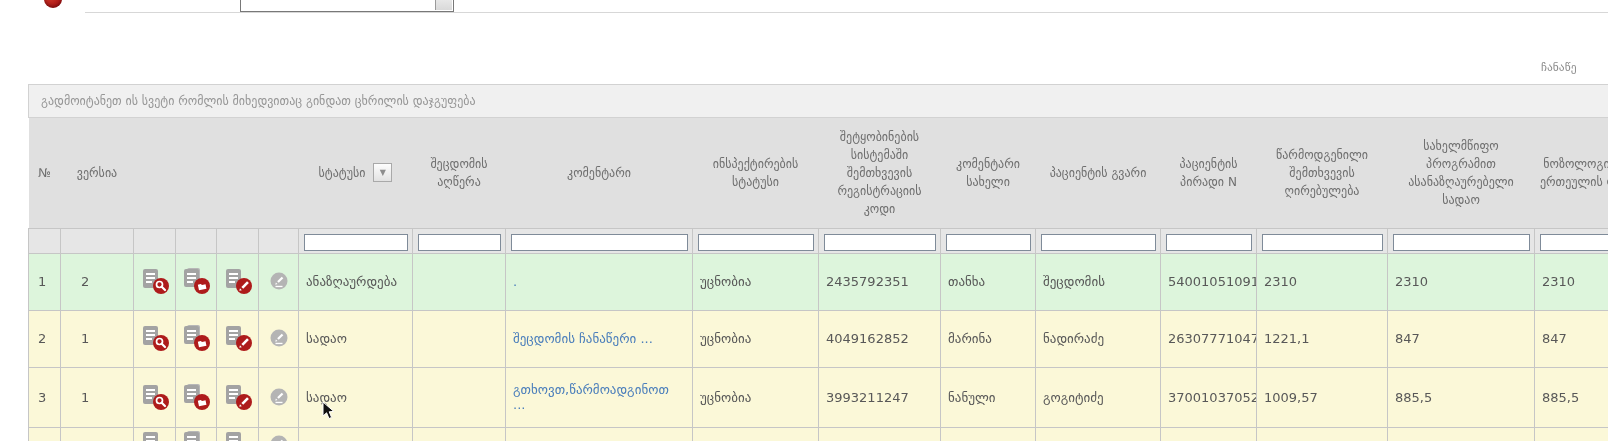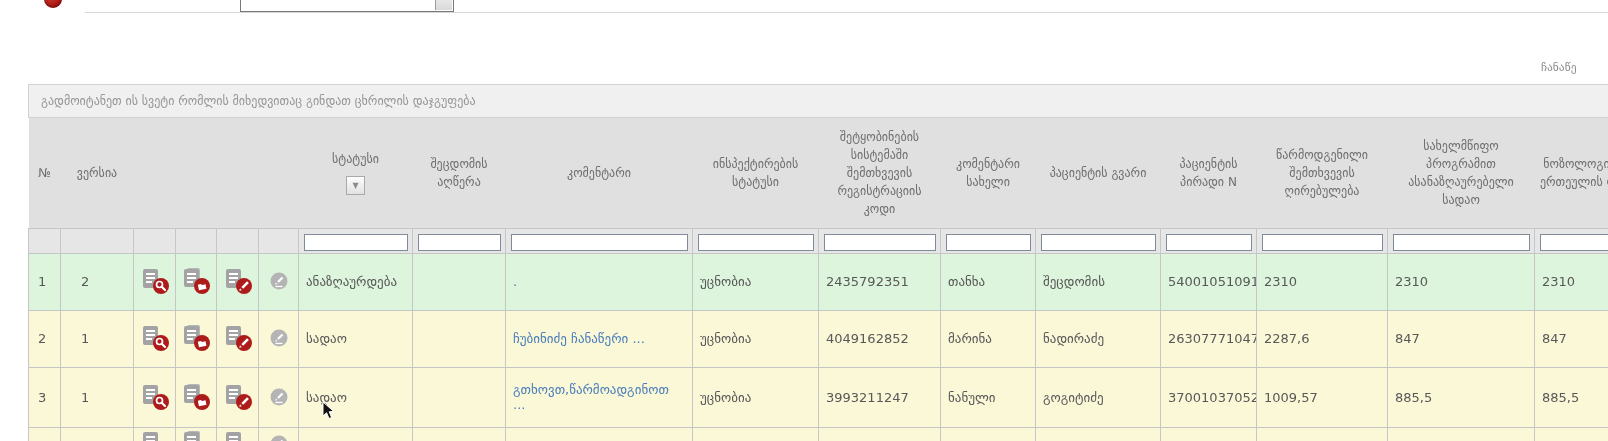--- a/index.html
+++ b/index.html
@@ -55,21 +55,21 @@
   tr.row-green td{background:#ddf5dc;}
   tr.row-yellow td{background:#fbf8d8;}
   .grid tr.data-row{height:57px;}
   .grid tr.data-row-tall{height:60px;}
   .grid tr.partial-row{height:40px;}
   .grid tr.partial-row td{vertical-align:top;padding-top:3px;}
   td.icon-cell{padding:0;text-align:center;}
   td.num-cell{padding-left:9px;}
   td.ver-cell{padding-left:20px;}
   .link{color:#4a7ebb;cursor:pointer;}
-  .hdr-status-wrap{display:inline-flex;align-items:center;gap:8px;justify-content:center;flex-direction:column;}
+  .hdr-status-wrap{display:inline-flex;align-items:center;gap:8px;justify-content:center;}
   .hdr-filter-btn{
     display:inline-block;width:19px;height:19px;box-sizing:border-box;
     border:1px solid #a9a9a9;background:linear-gradient(#fdfdfd,#e2e2e2);
     color:#8d8d8d;font-size:8px;line-height:17px;text-align:center;vertical-align:middle;
   }
   .icon-svg{display:inline-block;vertical-align:middle;}
   .mouse-cursor{position:absolute;left:322px;top:401px;z-index:50;}
 </style>
 </head>
 <body>
@@ -278,27 +278,27 @@
         <circle cx="15" cy="13" r="8.5" fill="#b4b4b4"></circle>
         <g transform="rotate(45 15 13)">
               <rect x="13.9" y="8" width="2.2" height="6.5" fill="#fff"></rect>
               <path d="M13.9 16.3 l1.1 1.9 1.1 -1.9 z" fill="#fff"></path>
             </g>
         <rect x="11.5" y="17.8" width="7" height="1.3" fill="#fff"></rect>
       </svg>
     </td>
     <td>სადაო</td>
     <td></td>
-    <td><span class="link">ჩუბინიძე ჩანაწერი ...</span></td>
+    <td><span class="link">შეცდომის ჩანაწერი ...</span></td>
     <td>უცნობია</td>
     <td>4049162852</td>
     <td>მარინა</td>
     <td>ნადირაძე</td>
     <td>26307771047</td>
-    <td>2287,6</td>
+    <td>1221,1</td>
     <td>847</td>
     <td>847</td>
   </tr>
 
   <tr class="data-row-tall row-yellow">
     <td class="num-cell">3</td>
     <td class="ver-cell">1</td>
     <td class="icon-cell">
       <svg class="icon-svg" width="30" height="27" viewBox="0 0 30 27">
         <rect x="3" y="1" width="15" height="19" rx="2" fill="#a3a3a3"></rect>

